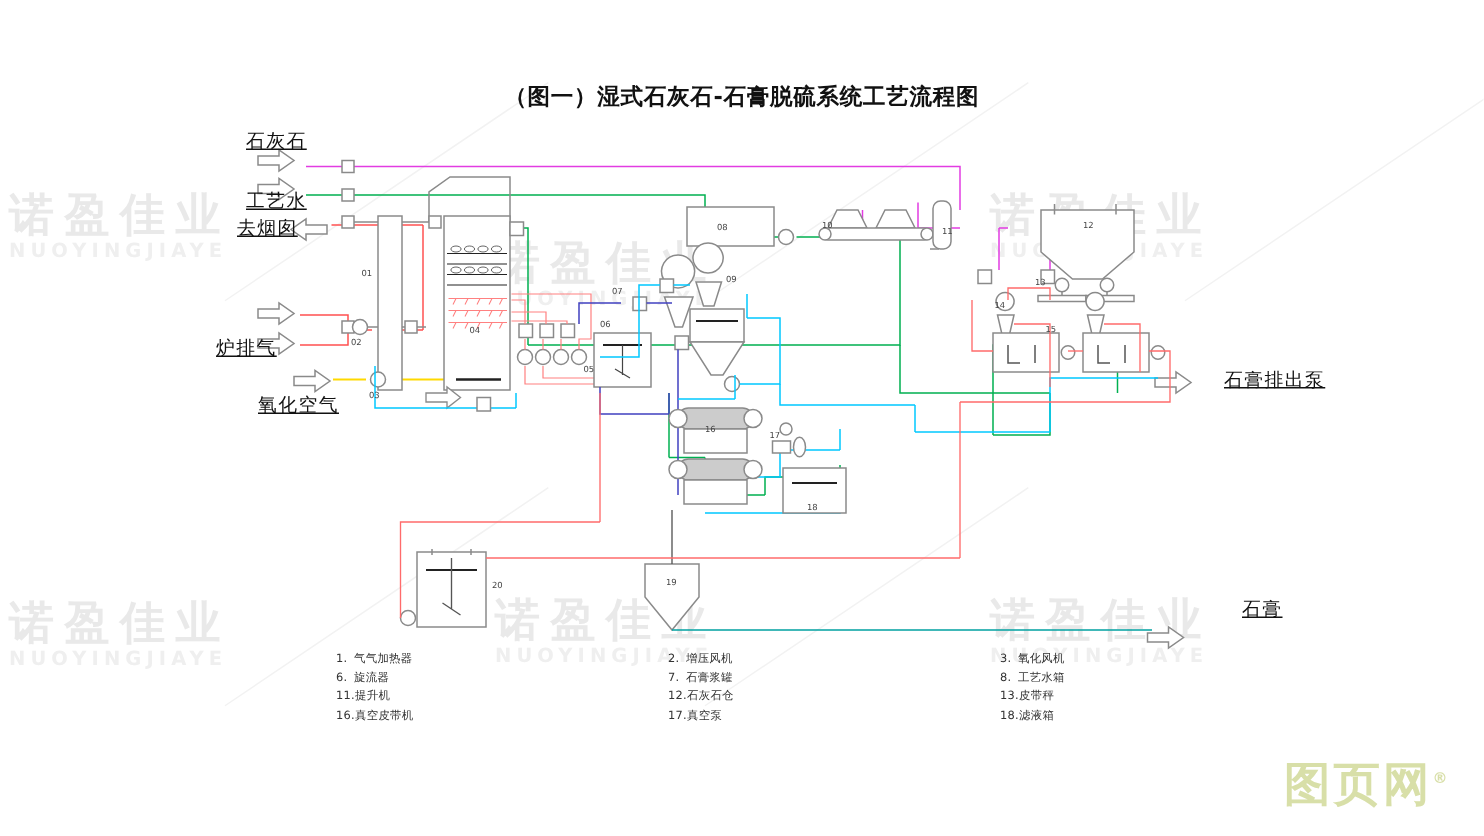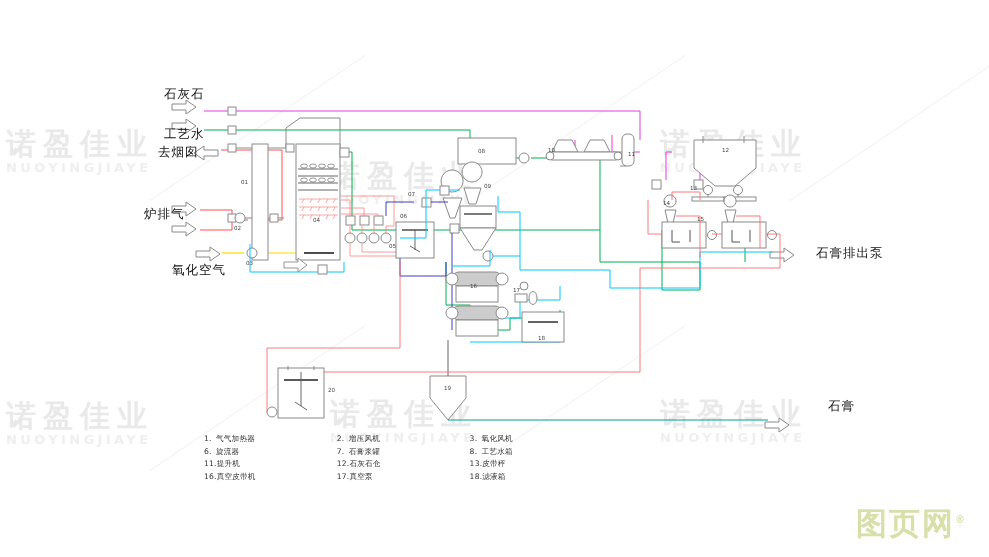--- a/index.html
+++ b/index.html
@@ -21,25 +21,25 @@
           transform:rotate(-34deg);transform-origin:left center;}
 
   
   #title{position:absolute;left:0;top:55px;width:989px;text-align:center;
          font-size:15px;font-weight:bold;letter-spacing:.5px;color:#111;}
 
   
   #flow{position:absolute;left:0;top:0;width:989px;height:557px;}
 
   
-  .slabel{position:absolute;font-size:12.5px;color:#111;white-space:nowrap;letter-spacing:1px;}
-
-  
-  #legend{position:absolute;left:204px;top:434px;width:620px;
-          display:grid;grid-template-columns:repeat(5,1fr);
+  .slabel{position:absolute;font-size:12.5px;color:#111;white-space:nowrap;letter-spacing:1px;text-decoration:underline;}
+
+  
+  #legend{position:absolute;left:224px;top:434px;width:620px;
+          display:grid;grid-template-columns:repeat(3,1fr);
           column-gap:8px;row-gap:2px;font-size:7.6px;color:#333;gap:44px;}
   .lgc{display:flex;flex-direction:column;row-gap:2.6px;}
   .lgi{white-space:nowrap;letter-spacing:.2px;}
   .lgn{display:inline-block;min-width:12px;}
 
   
   #logo{position:absolute;left:856px;top:508px;font-size:31px;font-weight:bold;
         color:#d8dfa8;letter-spacing:2px;line-height:1;}
   #logo sup{font-size:10px;vertical-align:super;}
 </style>
@@ -71,20 +71,21 @@
   <div class="wm w6">
     <span class="cn">诺盈佳业</span>
     <span class="en">NUOYINGJIAYE</span>
   </div>
   <div class="wmdiag" style="left:150px;top:200px;"></div>
   <div class="wmdiag" style="left:470px;top:200px;"></div>
   <div class="wmdiag" style="left:790px;top:200px;"></div>
   <div class="wmdiag" style="left:150px;top:470px;"></div>
   <div class="wmdiag" style="left:470px;top:470px;"></div>
 
+  <div id="title">（图一）湿式石灰石-石膏脱硫系统工艺流程图</div>
 
   <svg id="flow" viewBox="0 0 989 557">
     <defs>
       <marker id="ar" markerWidth="7" markerHeight="6" refX="6" refY="3" orient="auto">
         <path d="M0,0 L7,3 L0,6 z" fill="#777"></path>
       </marker>
       <marker id="arP" markerWidth="7" markerHeight="6" refX="6" refY="3" orient="auto">
         <path d="M0,0 L7,3 L0,6 z" fill="#e23ce2"></path>
       </marker>
       <marker id="arG" markerWidth="7" markerHeight="6" refX="6" refY="3" orient="auto">
@@ -401,21 +402,21 @@
       <text x="513" y="292">17</text>
       <text x="538" y="340">18</text>
       <text x="444" y="390">19</text>
       <text x="328" y="392">20</text>
     </g>
   </svg>
 
   <div class="slabel" style="left:164px;top:86px;">石灰石</div>
   <div class="slabel" style="left:164px;top:126px;">工艺水</div>
   <div class="slabel" style="left:158px;top:144px;">去烟囱</div>
-  <div class="slabel" style="left:144px;top:206px;">炉排气</div>
+  <div class="slabel" style="left:144px;top:224px;">炉排气</div>
   <div class="slabel" style="left:172px;top:262px;">氧化空气</div>
   <div class="slabel" style="left:816px;top:245px;">石膏排出泵</div>
   <div class="slabel" style="left:828px;top:398px;text-align:right;">石膏</div>
 
   <div id="legend">
     <div class="lgc">
         <div class="lgi"><span class="lgn">1.</span><span>气气加热器</span></div>
         <div class="lgi"><span class="lgn">6.</span><span>旋流器</span></div>
         <div class="lgi"><span class="lgn">11.</span><span>提升机</span></div>
         <div class="lgi"><span class="lgn">16.</span><span>真空皮带机</span></div>

